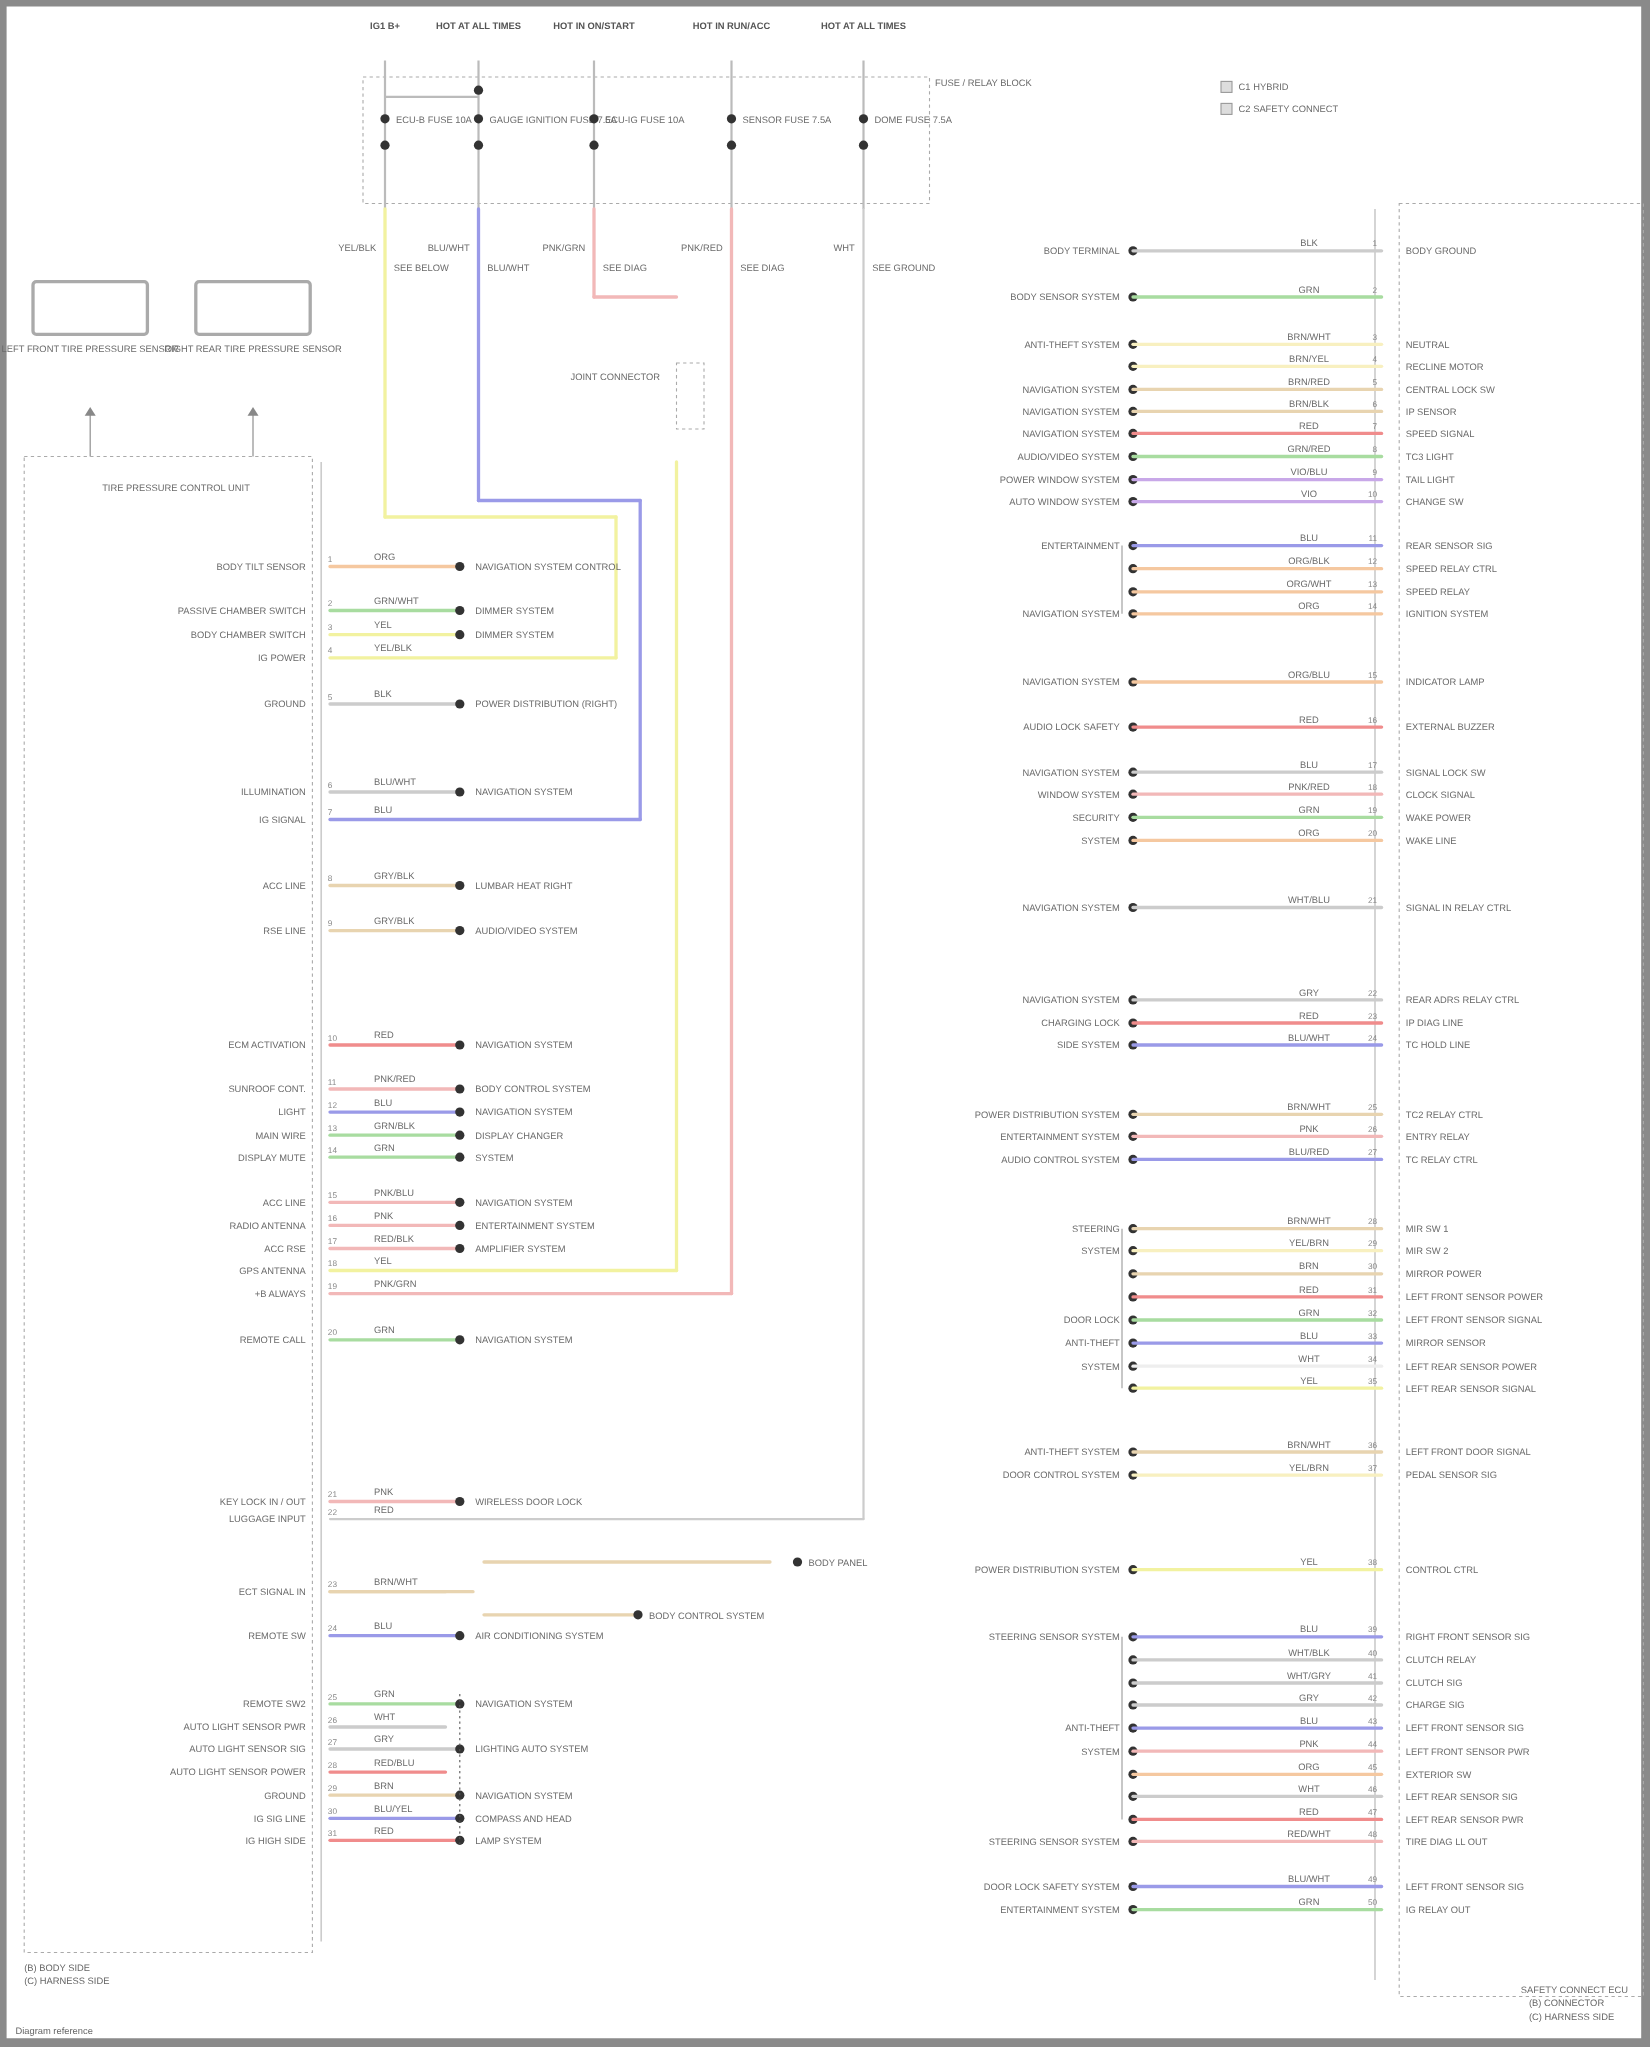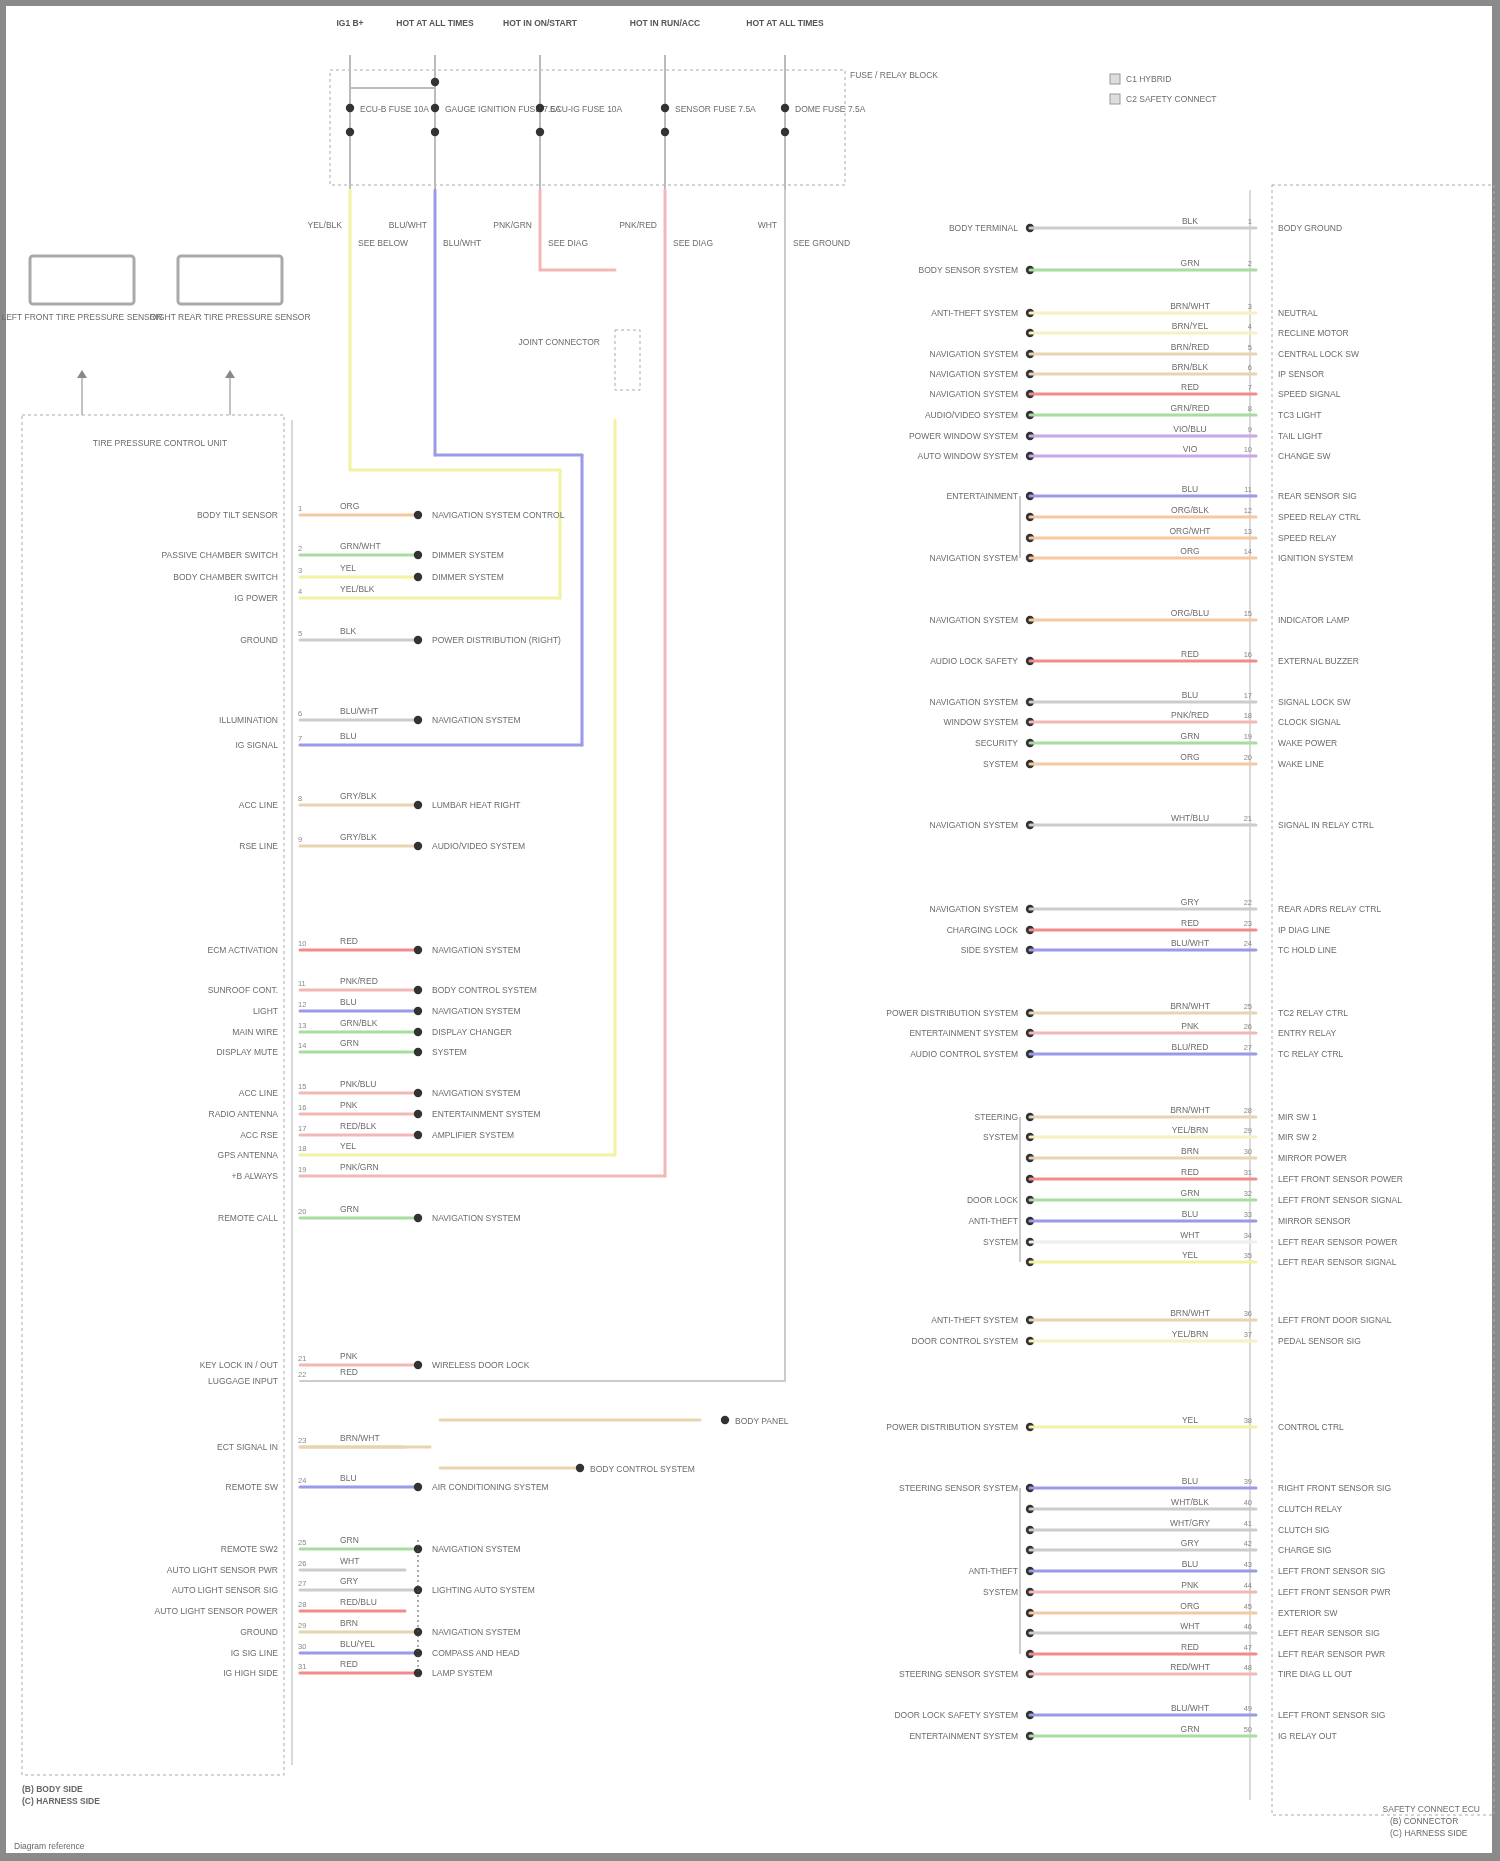--- a/index.html
+++ b/index.html
@@ -550,21 +550,21 @@
     <circle cx="1030" cy="1736" r="4.2" fill="#333"></circle>
     <line x1="1030" y1="1736" x2="1256" y2="1736" stroke="#a8dca0" stroke-width="3" stroke-linecap="round"></line>
     <text x="1190" y="1732" class="lbl" text-anchor="middle">GRN</text>
     <text x="1252" y="1732" class="pin" text-anchor="end">50</text>
     <text x="1278" y="1739" class="lbl" text-anchor="start">IG RELAY OUT</text>
     <line x1="1020" y1="496" x2="1020" y2="558" stroke="#999" stroke-width="1"></line>
     <line x1="1020" y1="1117" x2="1020" y2="1262" stroke="#999" stroke-width="1"></line>
     <line x1="1020" y1="1488" x2="1020" y2="1654" stroke="#999" stroke-width="1"></line>
   </svg>
 
-<div class="foot" style="left:22px;top:1783px;font-weight:bold;">
+<div class="foot" style="left:22px;top:1783px;">
   <div>(B) BODY SIDE</div>
   <div>(C) HARNESS SIDE</div>
 </div>
 <div class="foot" style="left:14px;top:1840px;">Diagram reference</div>
 <div class="foot" style="left:1390px;top:1815px;text-align:left;">
   <div>(B) CONNECTOR</div>
   <div>(C) HARNESS SIDE</div>
 </div>
 
 </body></html>

